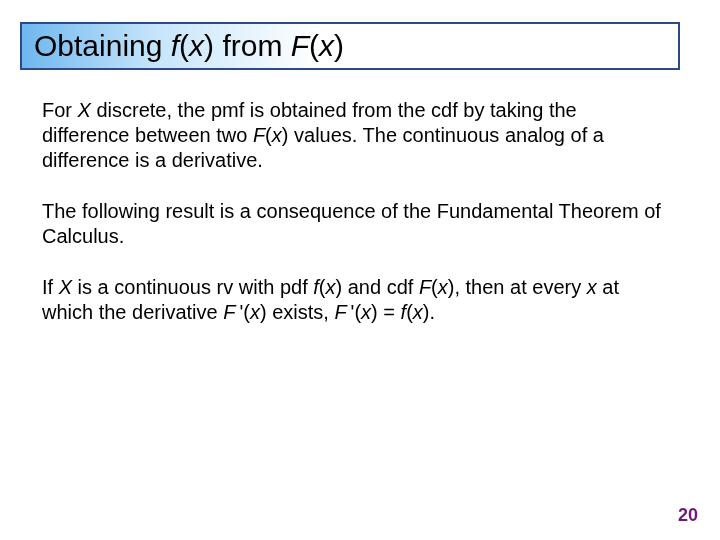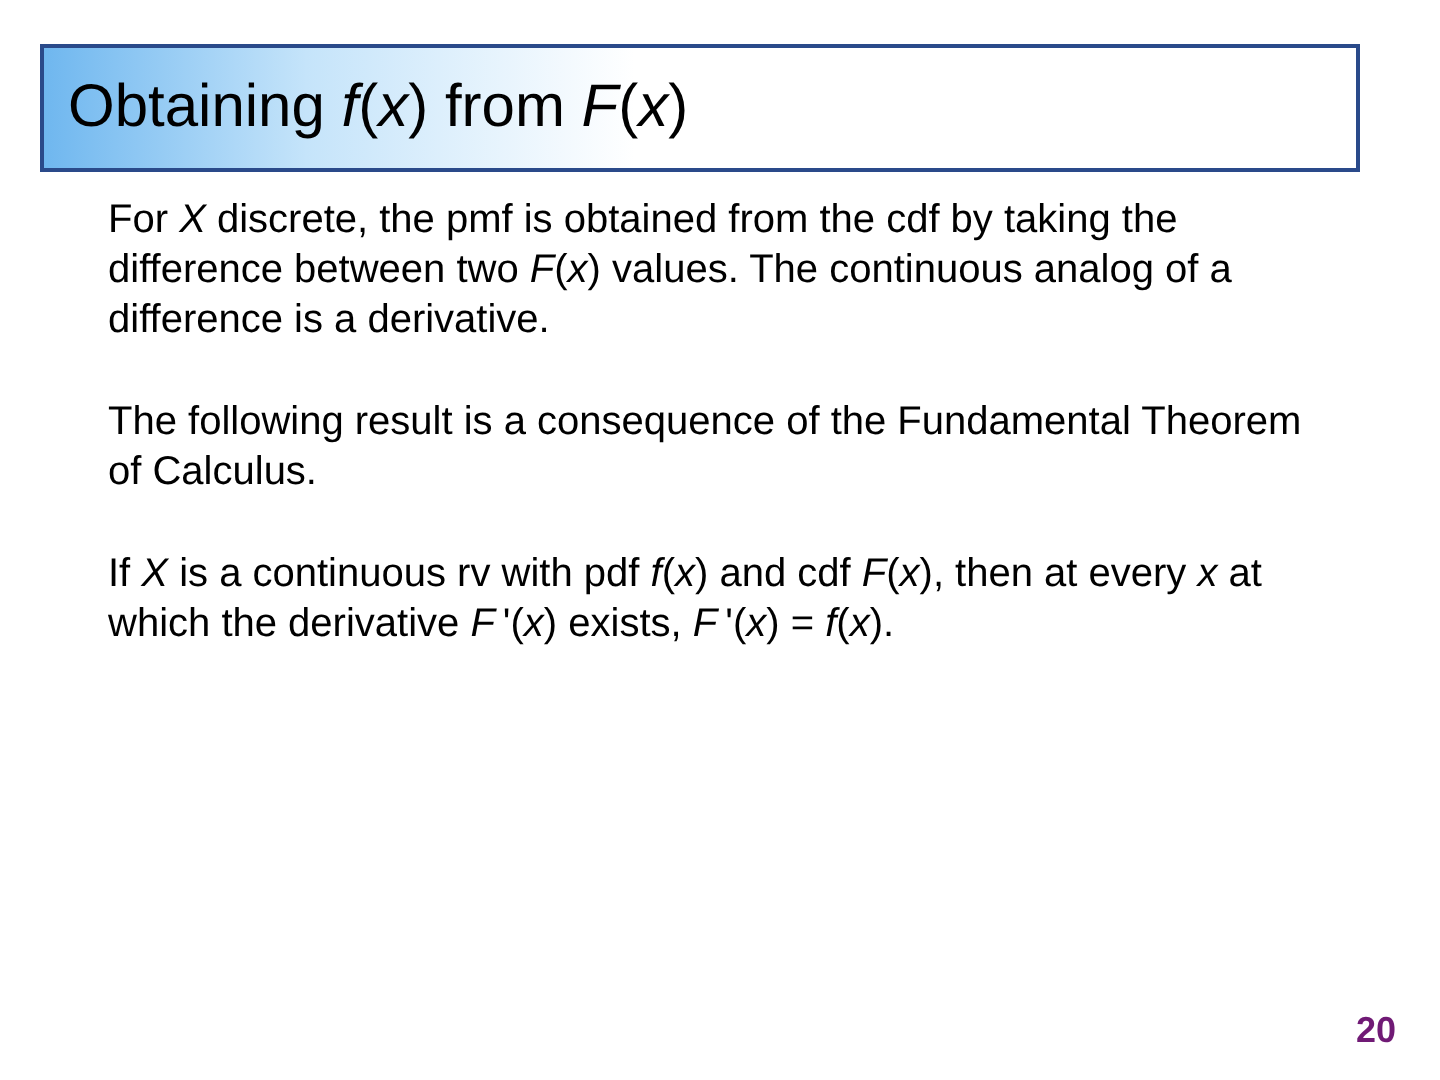--- a/index.html
+++ b/index.html
@@ -9,21 +9,21 @@
     background: #ffffff;
     font-family: Arial, Helvetica, sans-serif;
     position: relative;
     overflow: hidden;
   }
   .title-box {
     position: absolute;
     top: 22px;
     left: 20px;
     width: 660px;
-    height: 64px;
+    height: 48px;
     border: 2px solid #2a4a8a;
     background: linear-gradient(to right, #6fb7ef 0%, #c5e4fa 20%, #ffffff 45%, #ffffff 100%);
     display: flex;
     align-items: center;
     padding-left: 12px;
   }
   .title-text {
     font-size: 30px;
     color: #000;
   }
@@ -31,21 +31,20 @@
     position: absolute;
     top: 98px;
     left: 42px;
     width: 620px;
     font-size: 20px;
     line-height: 1.25;
     color: #000;
   }
   .para {
     margin-bottom: 26px;
-    margin-left: 12px;
   }
   .prop-label {
     font-weight: bold;
   }
   .italic { font-style: italic; }
   .page-num {
     position: absolute;
     bottom: 14px;
     right: 22px;
     font-size: 18px;

